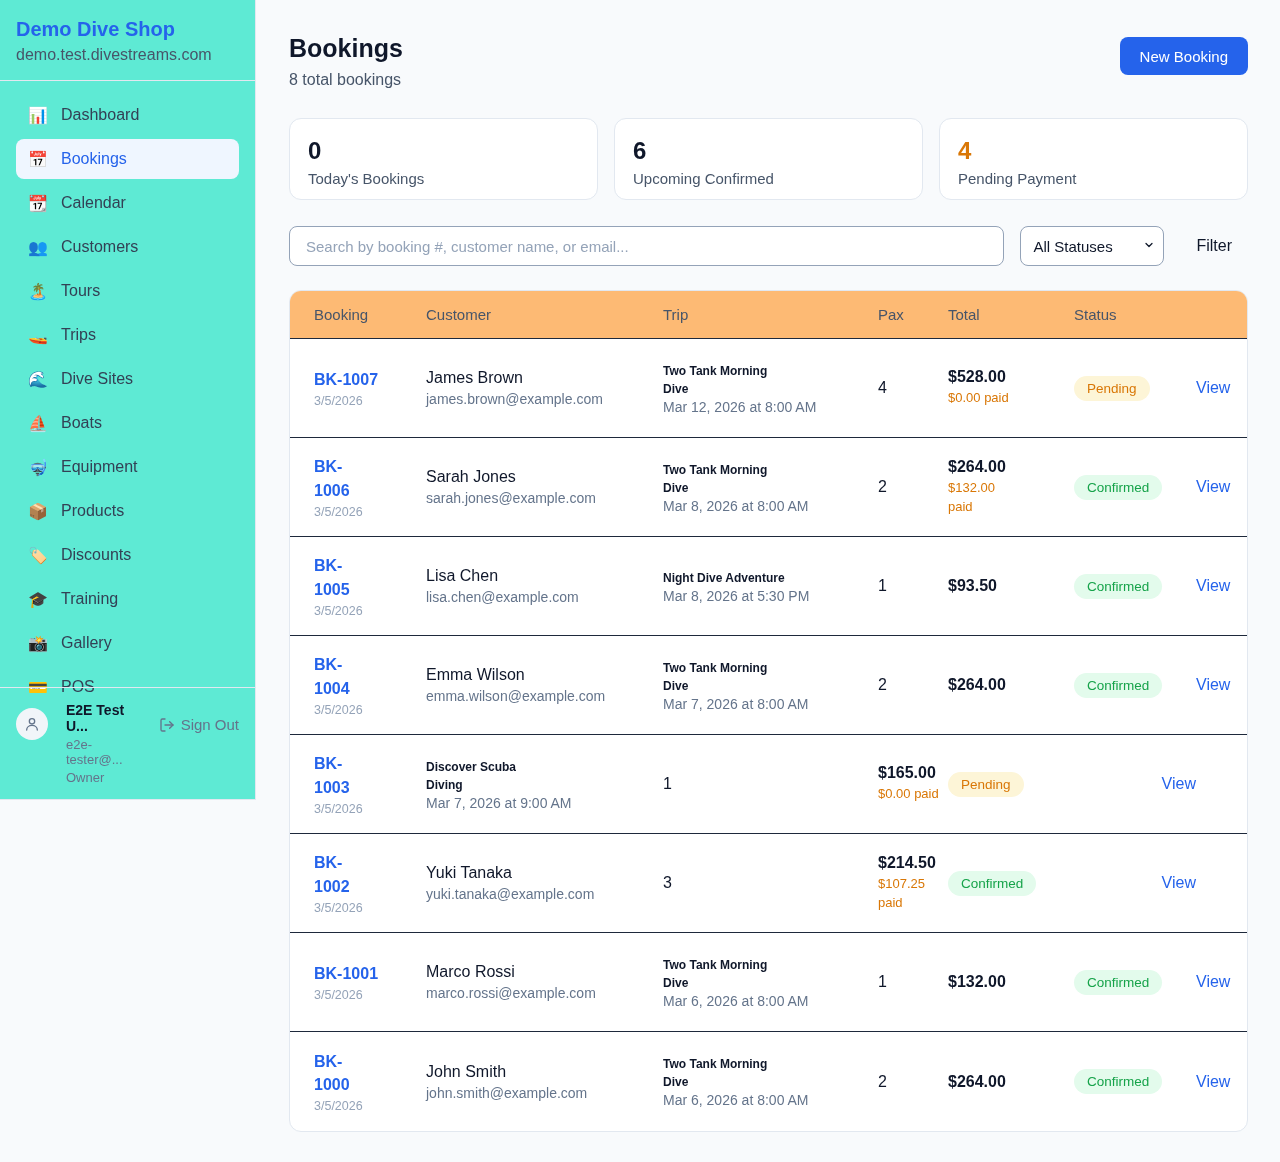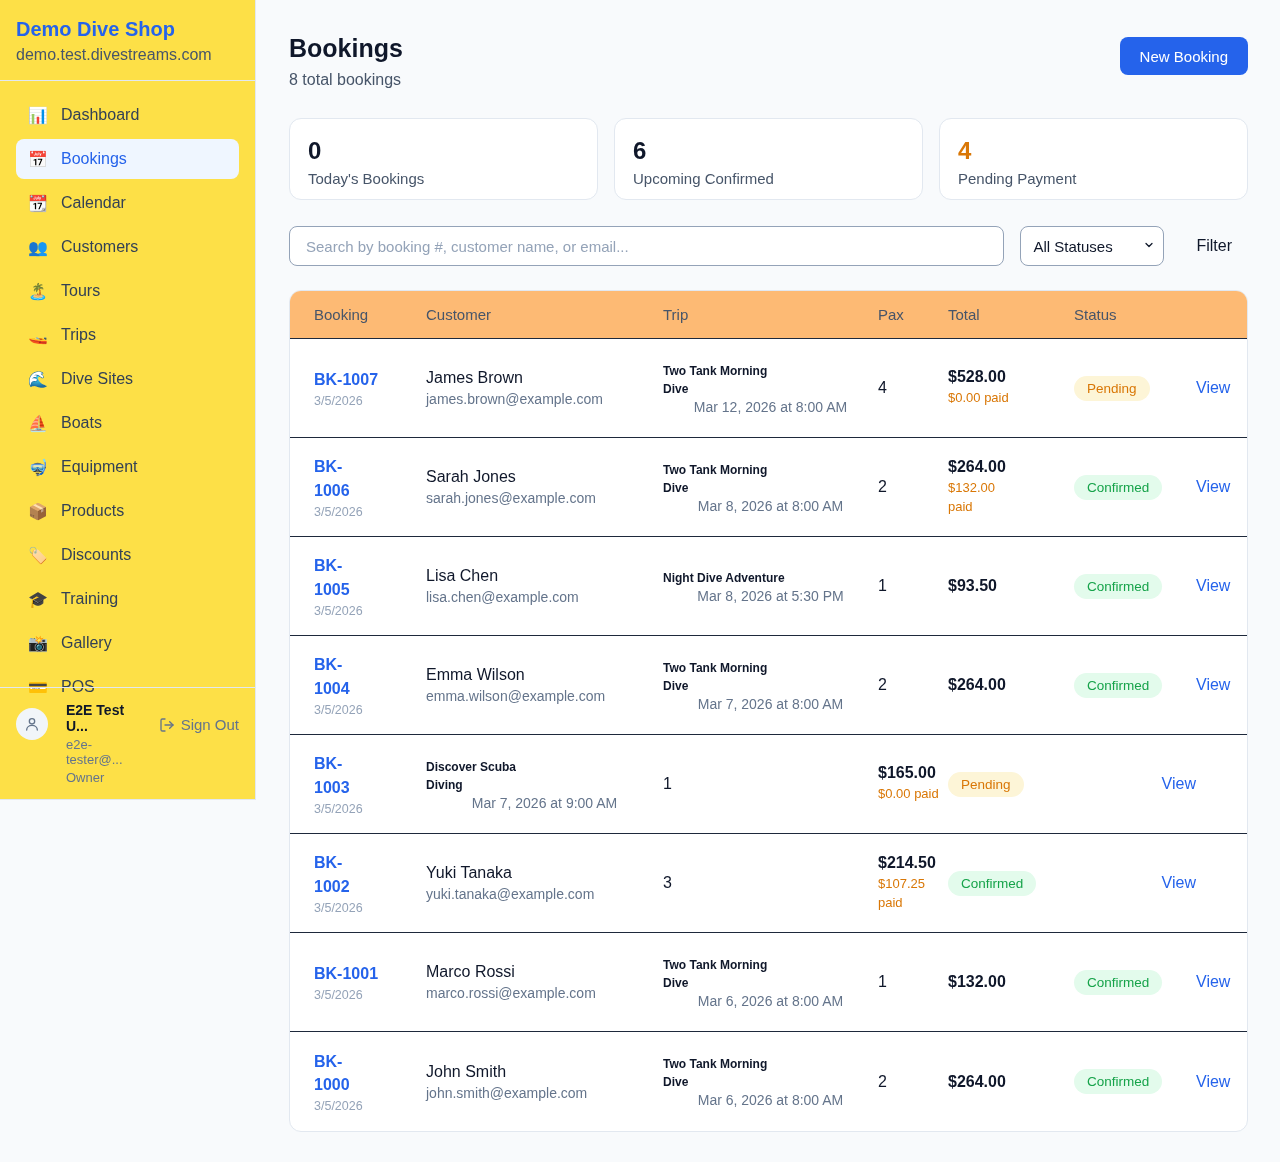--- a/index.html
+++ b/index.html
@@ -8,21 +8,21 @@
     font-family:"Liberation Sans", sans-serif;
     background:#f8fafc;
     color:#0f172a;
     position:relative;
     overflow:hidden;
   }
 
   
   .sidebar {
     position:absolute; top:0; left:0; width:256px; height:800px;
-    background:#fde047;
+    background:#5eead4;
     border-right:1px solid #e2e8f0;
     border-bottom:1px solid #e2e8f0;
   }
   .brand { padding:18px 16px 16px 16px; border-bottom:1px solid #e2e8f0; }
   .brand-name { font-size:20px; font-weight:bold; color:#2563eb; }
   .brand-domain { font-size:16px; color:#475569; margin-top:5px; }
 
   .nav { padding:14px 16px; }
   .nav-item {
     display:flex; align-items:center; gap:13px;
@@ -110,21 +110,21 @@
     font-size:15px; color:#475569; font-weight:500;
   }
   .trow { min-height:99px; padding:15px 24px; border-bottom:1px solid #1e293b; }
   .trow:last-child { border-bottom:none; }
 
   .bk-link { font-size:16px; font-weight:600; color:#2563eb; line-height:1.45; text-decoration:none; display:inline-block; cursor:pointer; }
   .bk-date { font-size:12.5px; color:#94a3b8; margin-top:3px; }
   .cust-name { font-size:16px; color:#0f172a; }
   .cust-email { font-size:14px; color:#64748b; margin-top:4px; }
   .trip-name { font-size:12px; font-weight:600; color:#0f172a; line-height:1.5; }
-  .trip-date { font-size:14px; color:#64748b; margin-top:1px;text-align:center; }
+  .trip-date { font-size:14px; color:#64748b; margin-top:1px; }
   .pax { font-size:16px; color:#0f172a; }
   .total-amt { font-size:16px; font-weight:bold; color:#0f172a; }
   .total-paid { font-size:13px; color:#d97706; margin-top:3px; line-height:1.4; }
   .badge {
     display:inline-block; font-size:13.5px; padding:5px 13px; border-radius:999px;
   }
   .badge-pending { background:#fdf5d7; color:#d97706; }
   .badge-confirmed { background:#e3fbec; color:#16a34a; }
   .cell-view { text-align:right; }
   .view-link { font-size:16px; color:#2563eb; text-decoration:none; cursor:pointer; }

